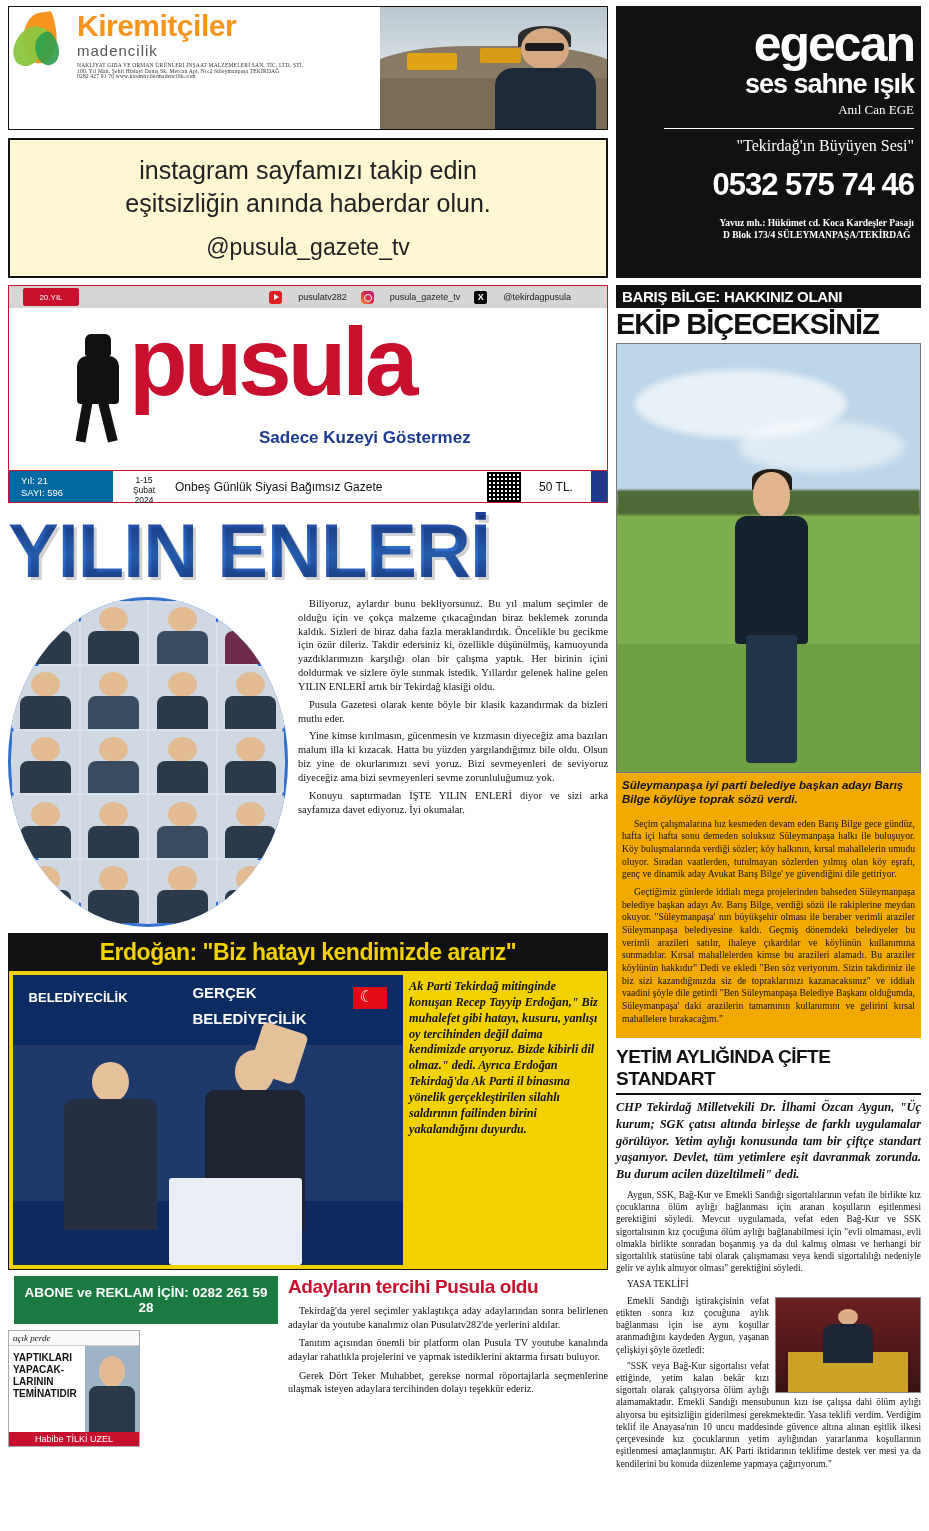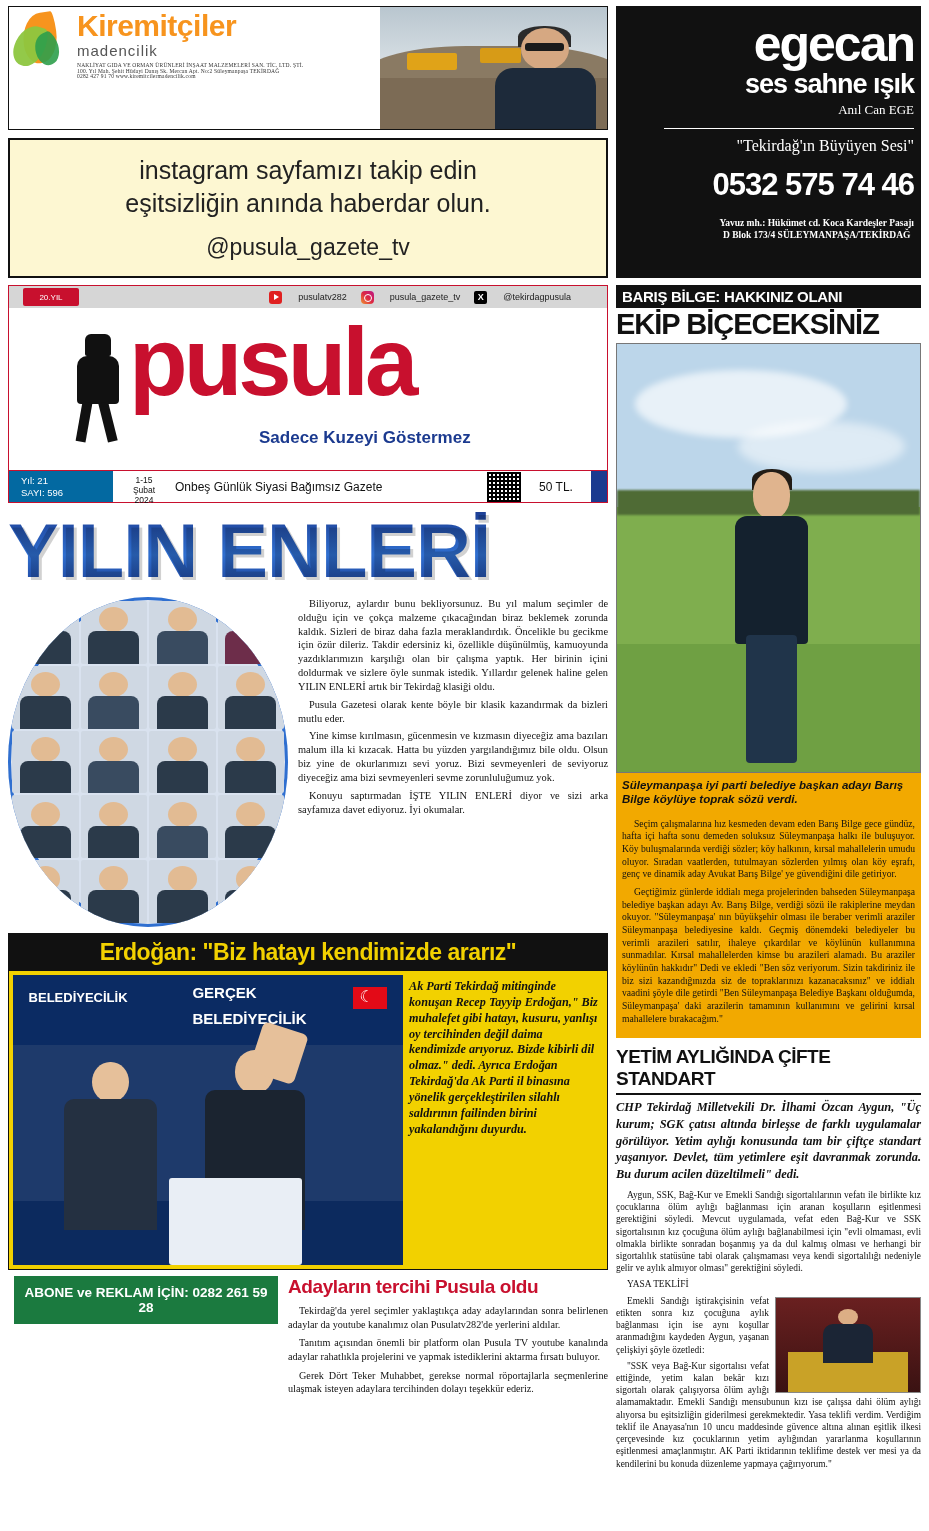--- a/index.html
+++ b/index.html
@@ -438,20 +438,31 @@
           </div>
         </div>
       </div>
 
       <div class="bottom">
         <div class="subbox">
           <div class="subbanner">ABONE ve REKLAM İÇİN: 0282 261 59 28</div>
           <div class="cols">
 
 
+            <div class="colbox">
+              <div class="cb-head">açık perde</div>
+              <div class="cb-body">
+                <div class="cb-txt">YAPTIKLARI YAPACAK-LARININ TEMİNATIDIR</div>
+                <div class="cb-pic">
+                    <div class="h"></div>
+                    <div class="b"></div>
+                  </div>
+              </div>
+              <div class="cb-name red">Habibe TİLKİ UZEL</div>
+            </div>
 
           </div>
         </div>
 
         <div class="adaylar">
           <h3>Adayların tercihi Pusula oldu</h3>
           <p>Tekirdağ'da yerel seçimler yaklaştıkça aday adaylarından sonra belirlenen adaylar da youtube kanalımız olan Pusulatv282'de yerlerini aldılar.</p>
           <p>Tanıtım açısından önemli bir platform olan Pusula TV youtube kanalında adaylar rahatlıkla projelerini ve yapmak istediklerini aktarma fırsatı buluyor.</p>
           <p>Gerek Dört Teker Muhabbet, gerekse normal röportajlarla seçmenlerine ulaşmak isteyen adaylara tercihinden dolayı teşekkür ederiz.</p>
         </div>

